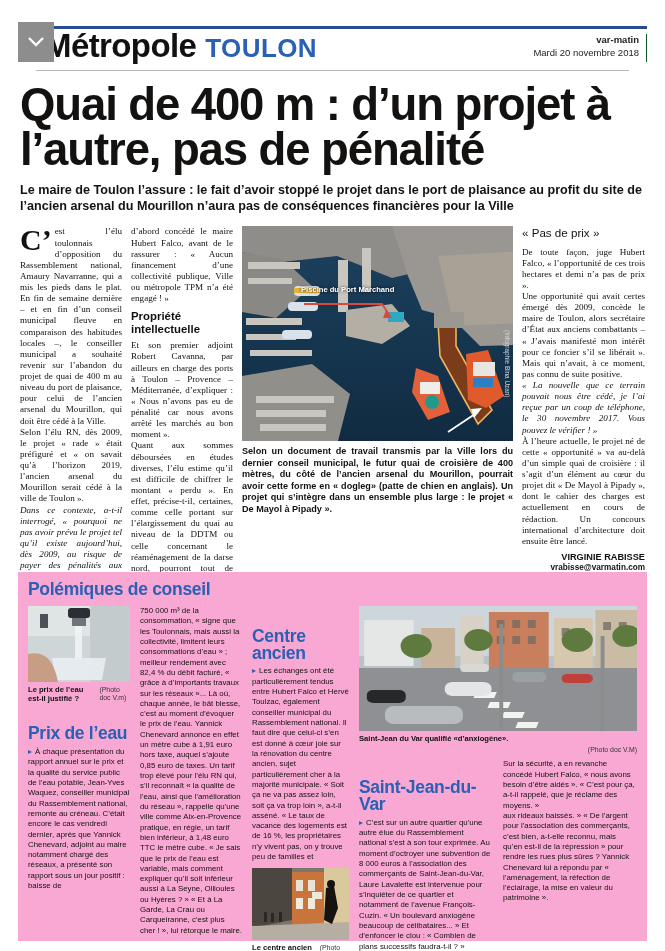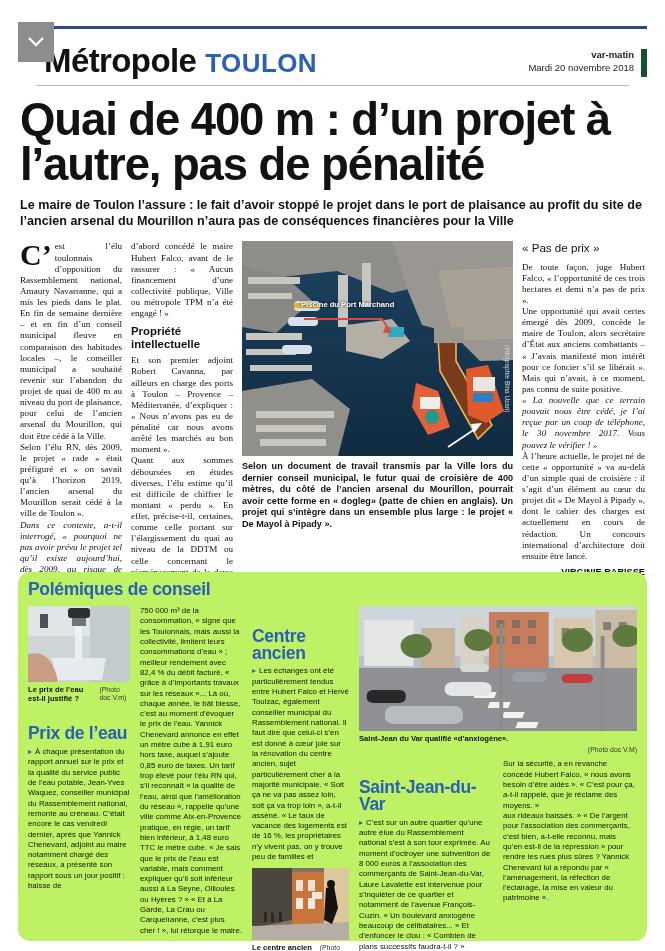--- a/index.html
+++ b/index.html
@@ -19,32 +19,32 @@
   }
   .chev-box {
     position: absolute; left: 18px; top: 22px;
     width: 36px; height: 40px; background: #8d8d8d;
     display: flex; align-items: center; justify-content: center;
     z-index: 3;
   }
   .chev-box svg { display:block; }
   .mast-row {
     position: relative; display: flex; align-items: flex-end;
-    justify-content: space-between; padding-top: 44px; padding-left: 26px;
+    justify-content: space-between; padding-top: 29px; padding-left: 26px;
   }
   .mast-title { display: flex; align-items: baseline; gap: 9px; line-height: 1; }
   .mast-metro {
     font-size: 33px; font-weight: bold; color: #111; letter-spacing: -0.6px;
   }
   .mast-city {
     font-size: 26px; font-weight: bold; color: #2a61b4; letter-spacing: 0.4px;
   }
   .mast-right {
     text-align: right; font-size: 9.5px; color: #222; line-height: 1.35;
-    border-right: 6px solid #14532d; padding-right: 7px; padding-bottom: 2px;
+    border-right: 1px solid #14532d; padding-right: 7px; padding-bottom: 2px;
   }
   .mast-brand { font-weight: bold; font-size: 9.5px; }
   .rule-bottom {
     margin: 8px 18px 0 18px; height: 1px; background: #b9b9b9;
   }
 
   
   .headline {
     margin: 12px 20px 0 20px;
     font-size: 45.5px; font-weight: bold; line-height: 0.98;
@@ -112,23 +112,22 @@
     writing-mode: vertical-rl; text-orientation: mixed;
   }
   .fig-caption {
     margin-top: 5px; font-size: 9.1px; font-weight: bold;
     line-height: 1.26; color: #111; text-align: justify;
   }
 
   
   .package {
     position: absolute; left: 18px; right: 18px; top: 572px; bottom: 10px;
-    background: #bef264;
+    background: #f9a8d4;
     padding: 7px 10px 10px 10px;
-    border-radius: 12px;
   }
   .pkg-title {
     font-size: 17.5px; font-weight: bold; color: #2a61b4; letter-spacing: -0.3px;
     margin-bottom: 6px;
   }
   .pkg-grid {
     display: grid;
     grid-template-columns: 102px 102px 97px 1fr;
     column-gap: 10px;
     height: 348px;

